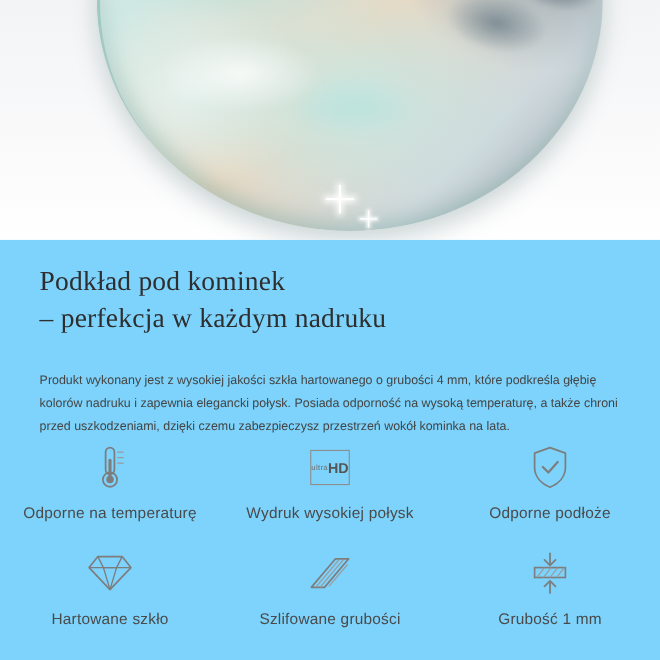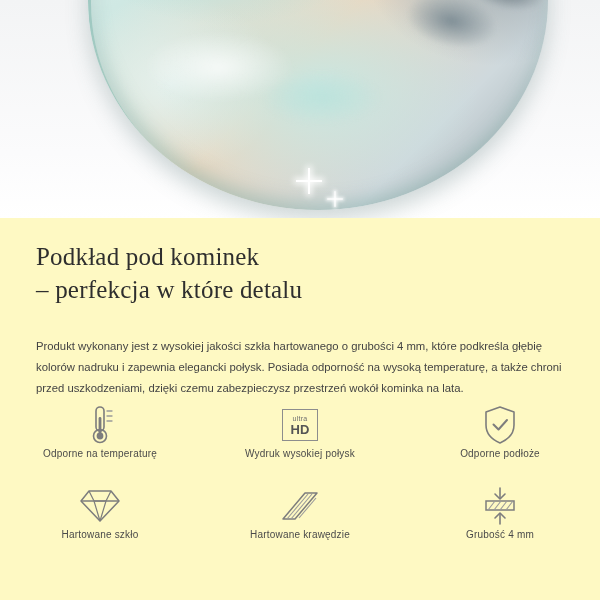--- a/index.html
+++ b/index.html
@@ -11,21 +11,21 @@
     height: 600px;
     background: #ffffff;
     font-family: "Liberation Sans", sans-serif;
     overflow: hidden;
   }
 
   .page {
     position: relative;
     width: 600px;
     height: 600px;
-    background: #fef9c3;
+    background: #7dd3fc;
     overflow: hidden;
   }
 
   
   .hero {
     position: relative;
     width: 600px;
     height: 218px;
     overflow: hidden;
     background: #ffffff;
@@ -157,32 +157,33 @@
     align-items: center;
     padding-top: 10px;
   }
   .feature-icon {
     height: 46px;
     display: flex;
     align-items: center;
     justify-content: center;
   }
   .feature-label {
-    font-size: 10px;
+    margin-top: 10px;
+    font-size: 14px;
     color: #4a4a4a;
     text-align: right;
     letter-spacing: 0.2px;
   }
   .row2 { margin-top: 14px; }
 
   .ultrahd-box {
     width: 34px; height: 30px;
     border: 1.6px solid #8d8d8d;
     display: flex;
-    flex-direction: column;
+    flex-direction: row;
     align-items: center;
     justify-content: center;
     line-height: 1;
   }
   .ultrahd-box .u1 {
     font-size: 7px;
     color: #6f6f6f;
     letter-spacing: 0.3px;
   }
   .ultrahd-box .u2 {
@@ -206,21 +207,21 @@
 
       <div class="board-edge"></div>
     </div>
     <div class="sparkle sparkle-1"></div>
     <div class="sparkle sparkle-2"></div>
   </div>
 
   <div class="content">
     <h1 class="headline">
       <span>Podkład pod kominek</span>
-      <span class="line2">– perfekcja w które detalu</span>
+      <span class="line2">– perfekcja w każdym nadruku</span>
     </h1>
     <p class="paragraph">Produkt wykonany jest z wysokiej jakości szkła hartowanego o grubości 4 mm, które podkreśla głębię kolorów nadruku i zapewnia elegancki połysk. Posiada odporność na wysoką temperaturę, a także chroni przed uszkodzeniami, dzięki czemu zabezpieczysz przestrzeń wokół kominka na lata.</p>
   </div>
 
   <div class="features">
 
     <div class="feature-row">
 
       <div class="feature">
         <div class="feature-icon">
@@ -273,32 +274,32 @@
 
       <div class="feature">
         <div class="feature-icon">
           <svg width="42" height="34" viewBox="0 0 42 34" fill="none">
             <path d="M4 30 L26 4 H38 L16 30 Z" stroke="#7d7d7d" stroke-width="1.5" stroke-linejoin="round"></path>
             <path d="M12 30 L33 5" stroke="#9a9a9a" stroke-width="1.1"></path>
             <path d="M8 30 L29 5" stroke="#9a9a9a" stroke-width="1.1"></path>
             <path d="M20 29 L37 9" stroke="#9a9a9a" stroke-width="1.1"></path>
           </svg>
         </div>
-        <div class="feature-label">Hartowane krawędzie</div>
+        <div class="feature-label">Szlifowane grubości</div>
       </div>
 
       <div class="feature">
         <div class="feature-icon">
           <svg width="44" height="40" viewBox="0 0 44 40" fill="none">
             <path d="M22 2 V12" stroke="#7d7d7d" stroke-width="1.6" stroke-linecap="round"></path>
             <path d="M17 8 L22 13 L27 8" stroke="#7d7d7d" stroke-width="1.6" stroke-linecap="round" stroke-linejoin="round"></path>
             <rect x="8" y="15" width="28" height="9" stroke="#7d7d7d" stroke-width="1.5"></rect>
             <path d="M10 24 L17 15 M16 24 L23 15 M22 24 L29 15 M28 24 L35 15" stroke="#9a9a9a" stroke-width="1.1"></path>
             <path d="M22 38 V28" stroke="#7d7d7d" stroke-width="1.6" stroke-linecap="round"></path>
             <path d="M17 32 L22 27 L27 32" stroke="#7d7d7d" stroke-width="1.6" stroke-linecap="round" stroke-linejoin="round"></path>
           </svg>
         </div>
-        <div class="feature-label">Grubość 4 mm</div>
+        <div class="feature-label">Grubość 1 mm</div>
       </div>
     </div>
 
   </div>
 </div>
 
 </body></html>

